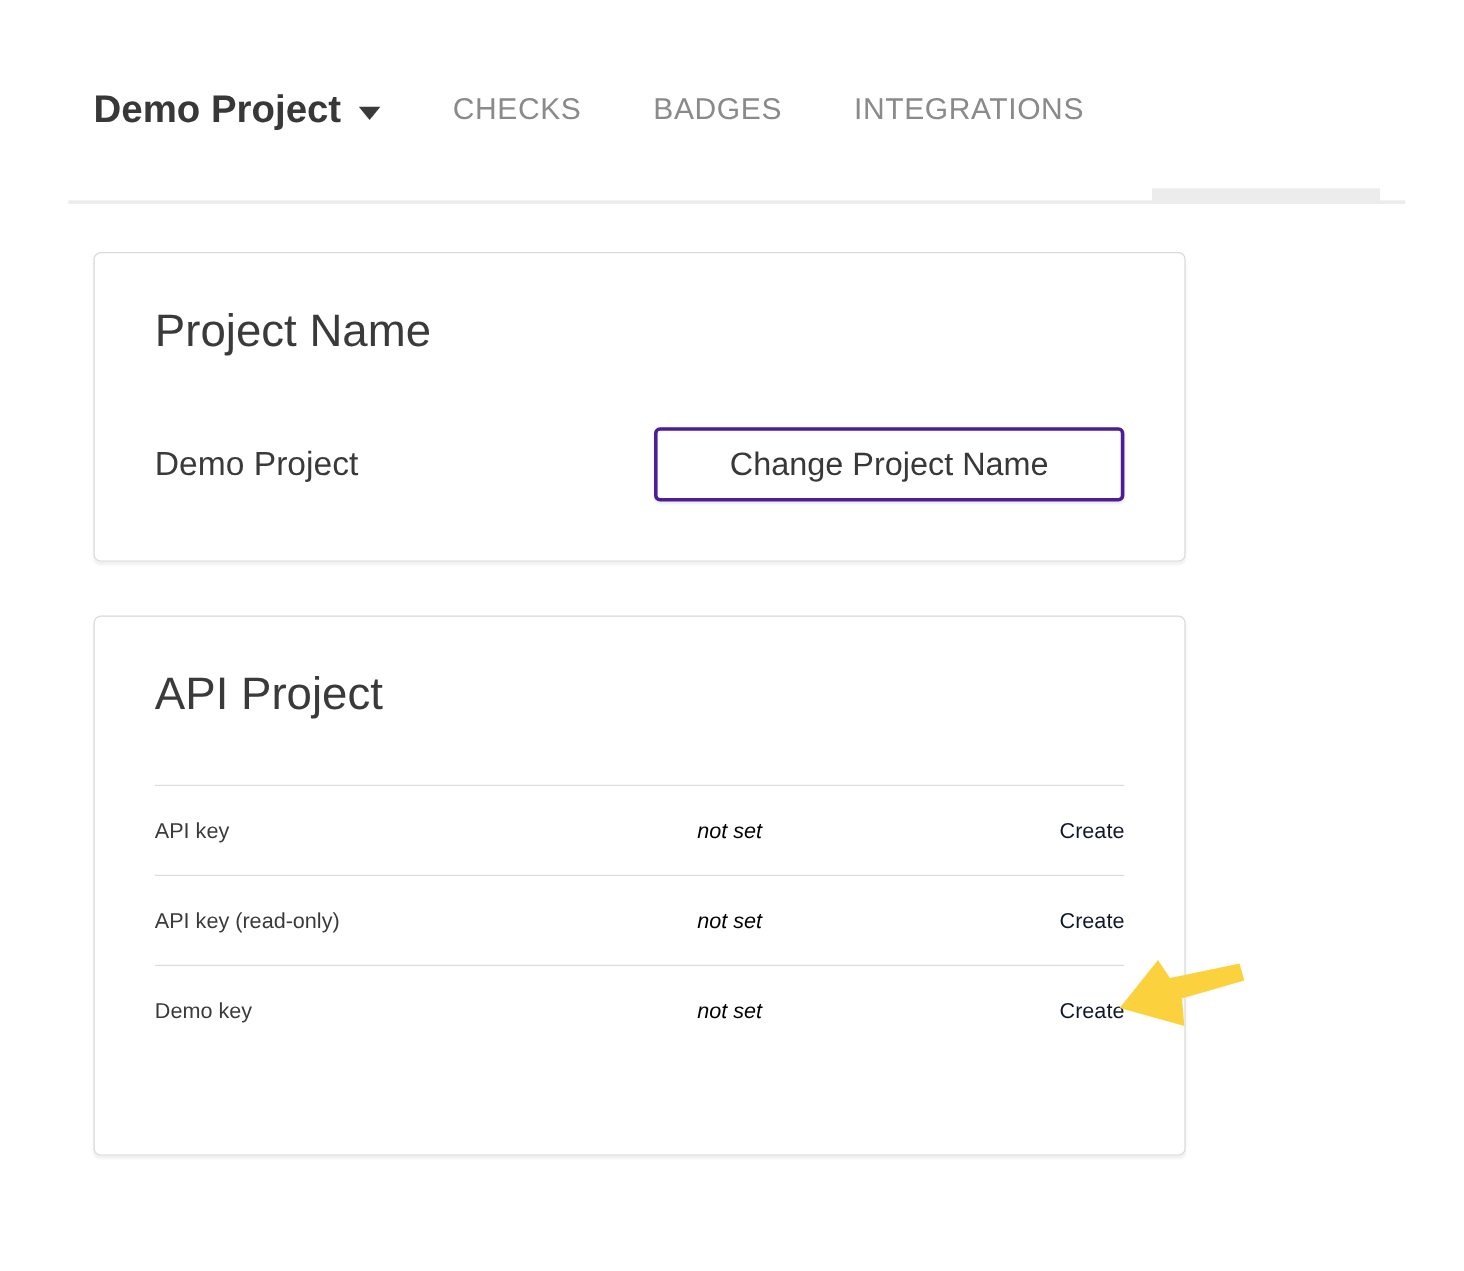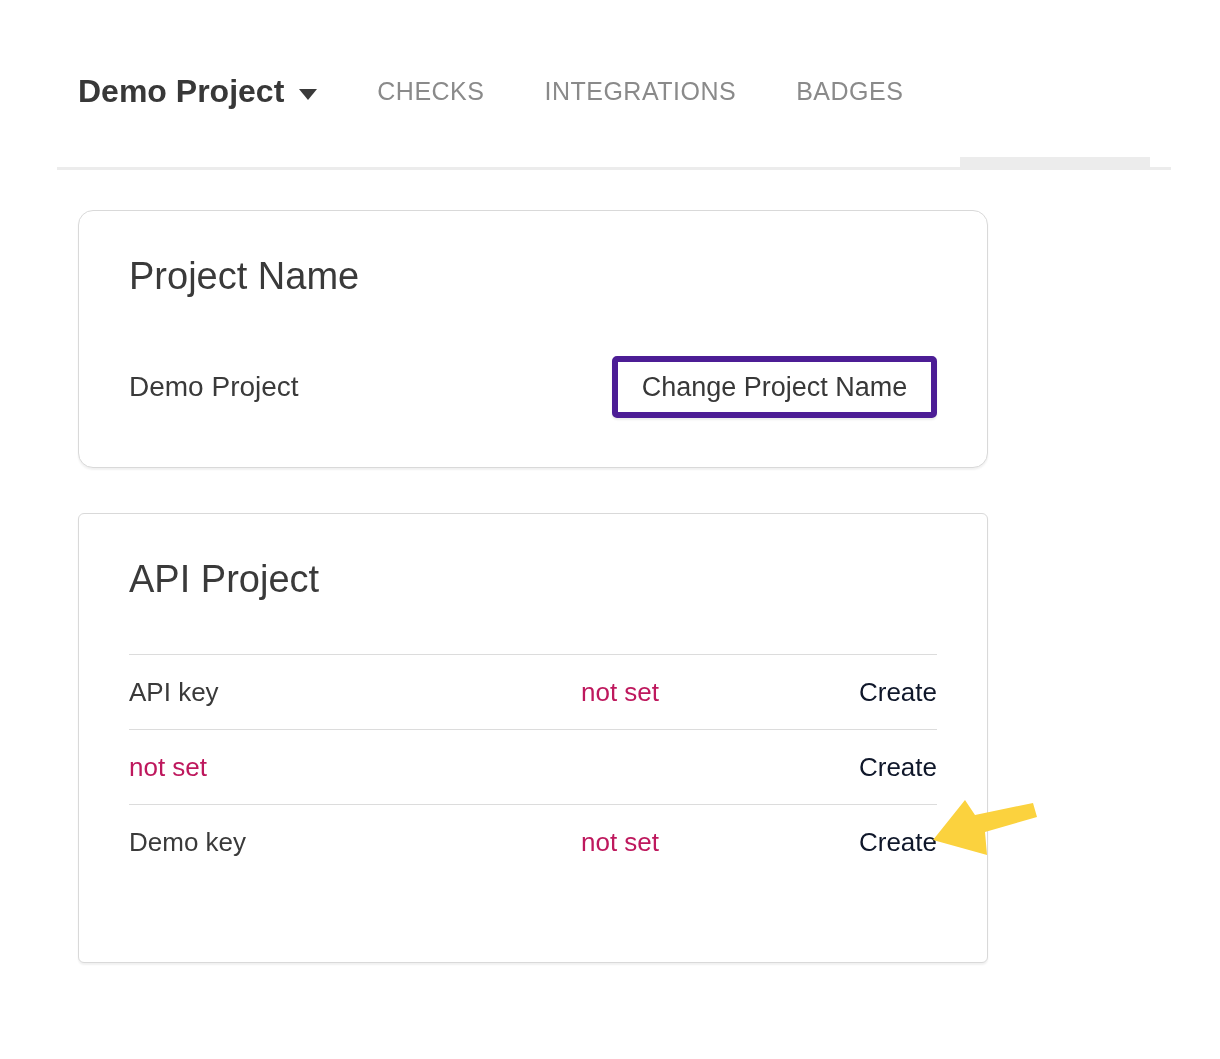--- a/index.html
+++ b/index.html
@@ -68,54 +68,54 @@
     border-radius: 6px;
     box-shadow: 0 2px 2px rgba(0,0,0,0.06);
     padding: 42px 50px 0 50px;
   }
   .card h2 {
     font-size: 38px;
     font-weight: normal;
     color: #3a3a3a;
     line-height: 46px;
   }
-  .card-project-name { margin-top: 40px; height: 258px; border-radius: 15px; }
+  .card-project-name { margin-top: 40px; height: 258px; }
   .card-api-access  { margin-top: 45px; height: 450px; }
 
   .name-row {
     margin-top: 57px;
     display: flex;
     align-items: center;
     justify-content: space-between;
   }
   .current-name { font-size: 28px; color: #3a3a3a; }
   .btn {
-    width: 325px;
+    width: 392px;
     height: 62px;
     background: #ffffff;
-    border: 6px solid #4c1d95;
+    border: 3px solid #4c1d95;
     border-radius: 5px;
     box-shadow: 0 2px 2px rgba(0,0,0,0.08);
     font-family: "Liberation Sans", sans-serif;
     font-size: 27px;
     color: #383838;
     cursor: pointer;
   }
 
   
   .api-table { margin-top: 52px; width: 100%; }
   .api-row {
     display: flex;
     align-items: center;
     height: 75px;
     border-top: 1px solid #dcdcdc;
-    font-size: 26px;
+    font-size: 18px;
   }
   .api-row .key-label { flex: 0 0 452px; color: #3a3a3a; }
-  .api-row .key-value { flex: 1 1 auto; color: #be185d; }
+  .api-row .key-value { flex: 1 1 auto; font-style: italic; color: #000000; }
   .api-row .key-action { flex: 0 0 auto; }
   .key-action a, .create-link {
     color: #0f172a;
     text-decoration: none;
     cursor: pointer;
   }
 
   
   .annotation-arrow {
     position: absolute;
@@ -132,22 +132,22 @@
 
 <div class="page">
 
   <div class="topnav">
     <div class="project-title">
       <span>Demo Project</span>
       <span class="caret-down"></span>
     </div>
     <div class="tabs">
       <div class="tab">CHECKS</div>
+      <div class="tab">BADGES</div>
       <div class="tab">INTEGRATIONS</div>
-      <div class="tab">BADGES</div>
     </div>
     <div class="active-tab-indicator"></div>
   </div>
 
   <div class="card card-project-name">
     <h2>Project Name</h2>
     <div class="name-row">
       <span class="current-name">Demo Project</span>
       <button class="btn">Change Project Name</button>
     </div>
@@ -157,20 +157,21 @@
     <h2>API Project</h2>
     <div class="api-table">
 
       <div class="api-row">
         <span class="key-label">API key</span>
         <span class="key-value">not set</span>
         <span class="key-action"><a class="create-link">Create</a></span>
       </div>
 
       <div class="api-row">
+        <span class="key-label">API key (read-only)</span>
         <span class="key-value">not set</span>
         <span class="key-action"><a class="create-link">Create</a></span>
       </div>
 
       <div class="api-row">
         <span class="key-label">Demo key</span>
         <span class="key-value">not set</span>
         <span class="key-action"><a class="create-link">Create</a></span>
       </div>
 

